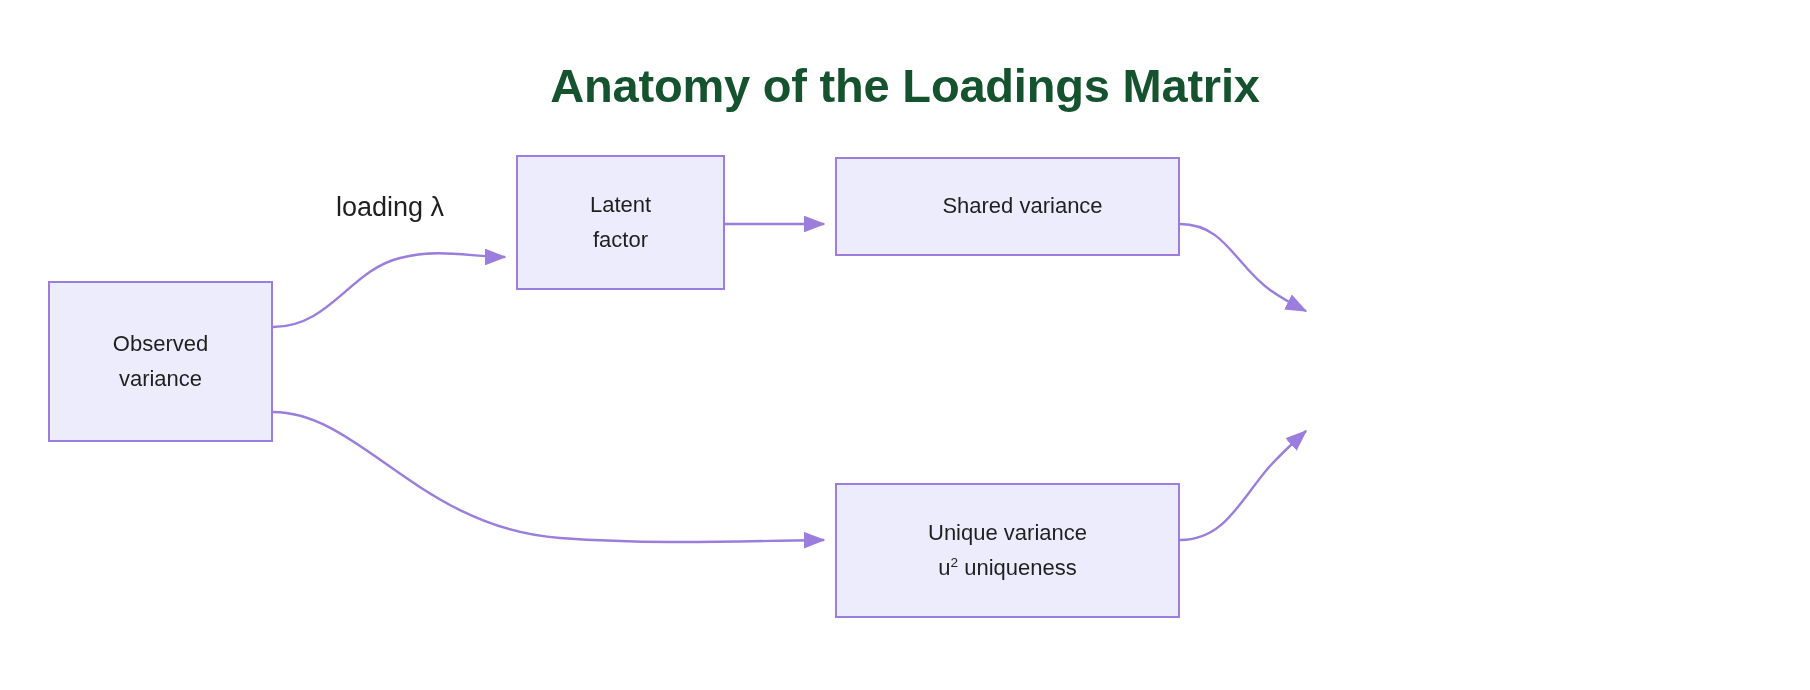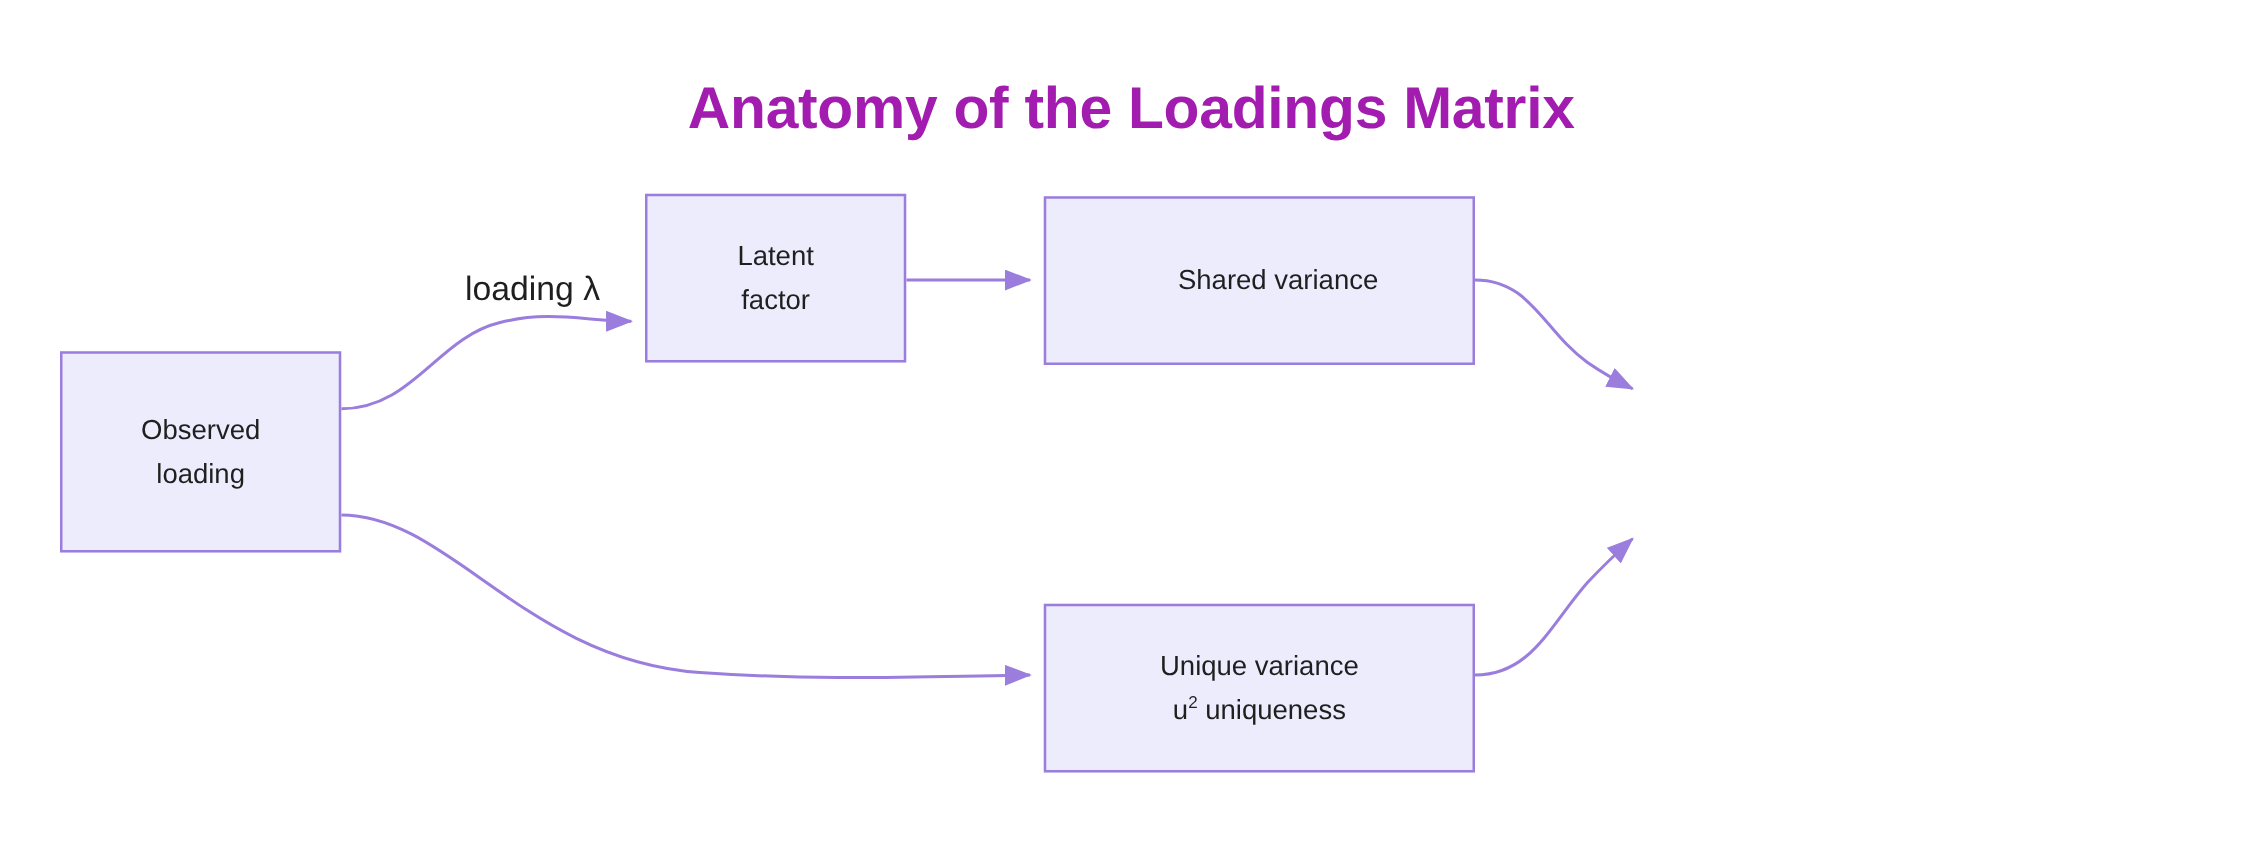--- a/index.html
+++ b/index.html
@@ -28,21 +28,21 @@
     height: 690px;
   }
   .diagram-title {
     position: absolute;
     left: 0;
     top: 58px;
     width: 1810px;
     text-align: center;
     font-size: 47px;
     font-weight: 600;
-    color: #a21caf;
+    color: #14532d;
     letter-spacing: -0.2px;
     font-family: "Liberation Sans", sans-serif;
   }
   .node {
     position: absolute;
     box-sizing: border-box;
     background: #ececfd;
     border: 2px solid #9a7ddc;
     display: flex;
     flex-direction: column;
@@ -65,24 +65,24 @@
     font-size: 27px;
     color: #1f1f1f;
     background: #ffffff;
     padding: 0 3px;
     white-space: nowrap;
     font-family: "Liberation Sans", sans-serif;
   }
   
   #node-observed  { left: 48px;   top: 281px; width: 225px; height: 161px; }
   #node-latent    { left: 516px;  top: 155px; width: 209px; height: 135px; }
-  #node-shared    { left: 835px;  top: 157px; width: 345px; height: 135px; padding-left: 30px; }
+  #node-shared    { left: 835px;  top: 157px; width: 345px; height: 99px; padding-left: 30px; }
   #node-unique    { left: 835px;  top: 483px; width: 345px; height: 135px; }
   #node-identity  { left: 1270px; top: 303px; width: 283px; height: 94px; }
-  #label-loading  { left: 333px;  top: 216px; margin-left: 36px; }
+  #label-loading  { left: 333px;  top: 192px; }
 </style>
 </head>
 <body>
 
 <div id="canvas">
 
   <div class="diagram-title">Anatomy of the Loadings Matrix</div>
 
   <svg id="edge-layer" viewBox="0 0 1810 690" xmlns="http://www.w3.org/2000/svg">
     <defs>
@@ -97,21 +97,21 @@
 
     <path d="M 273 412 C 360 412, 420 528, 560 538 C 660 545, 740 541, 824 540" fill="none" stroke="#9a7ddc" stroke-width="2.4" marker-end="url(#arrowhead)"></path>
 
     <path d="M 1180 224 C 1225 224, 1235 265, 1270 290 C 1286 301, 1296 306, 1306 311" fill="none" stroke="#9a7ddc" stroke-width="2.4" marker-end="url(#arrowhead)"></path>
 
     <path d="M 1180 540 C 1225 540, 1240 500, 1270 466 C 1285 450, 1296 440, 1306 431" fill="none" stroke="#9a7ddc" stroke-width="2.4" marker-end="url(#arrowhead)"></path>
   </svg>
 
   <div class="node" id="node-observed">
     <span class="line">Observed</span>
-    <span class="line">loading</span>
+    <span class="line">variance</span>
   </div>
 
   <div class="node" id="node-latent">
     <span class="line">Latent</span>
     <span class="line">factor</span>
   </div>
 
   <div class="node" id="node-shared">
     <span class="line">Shared variance</span>
   </div>

